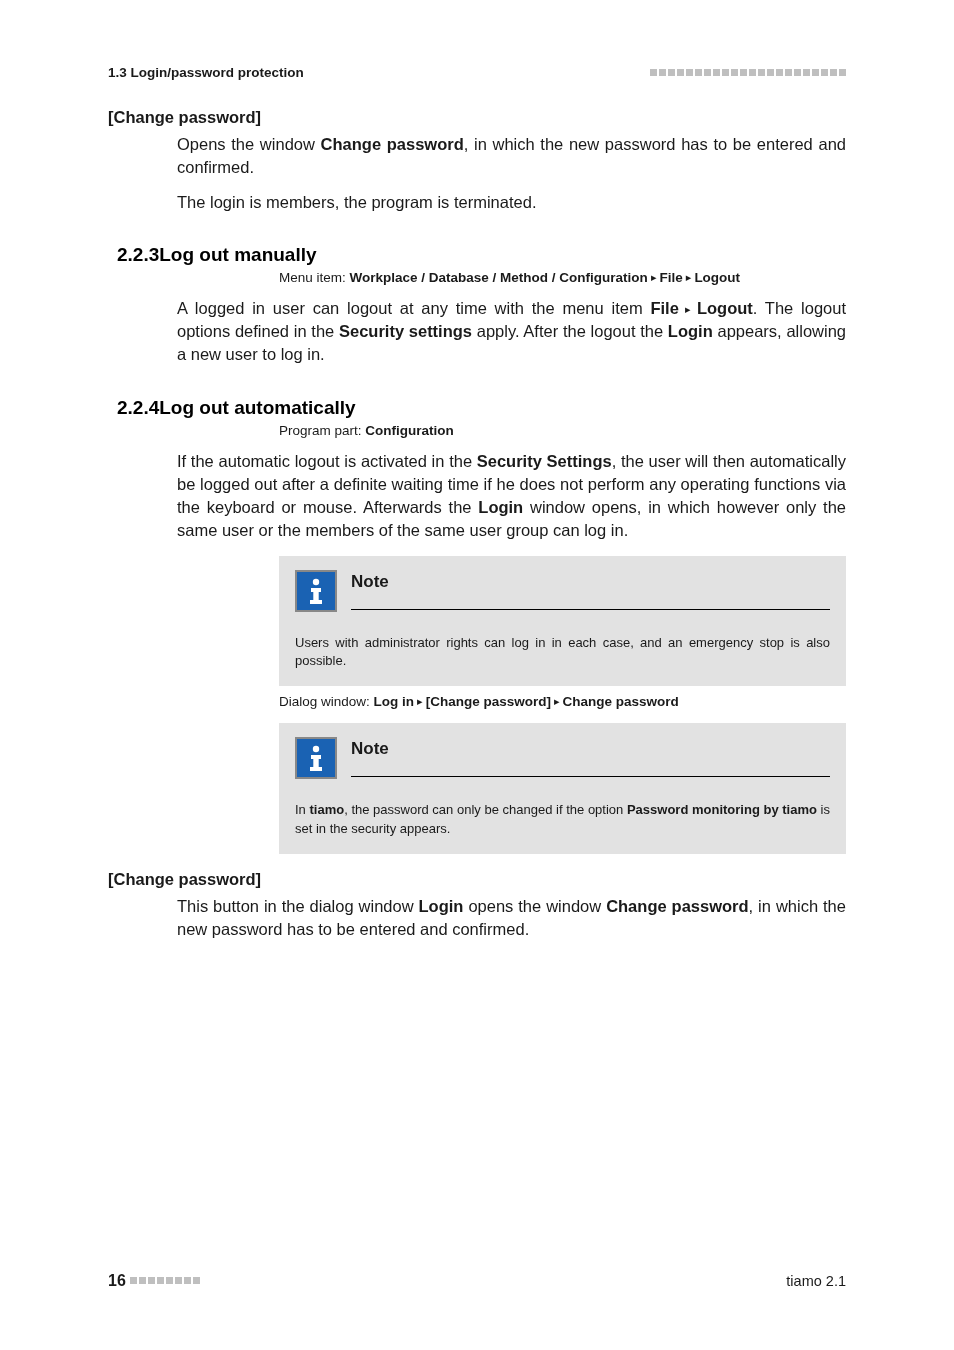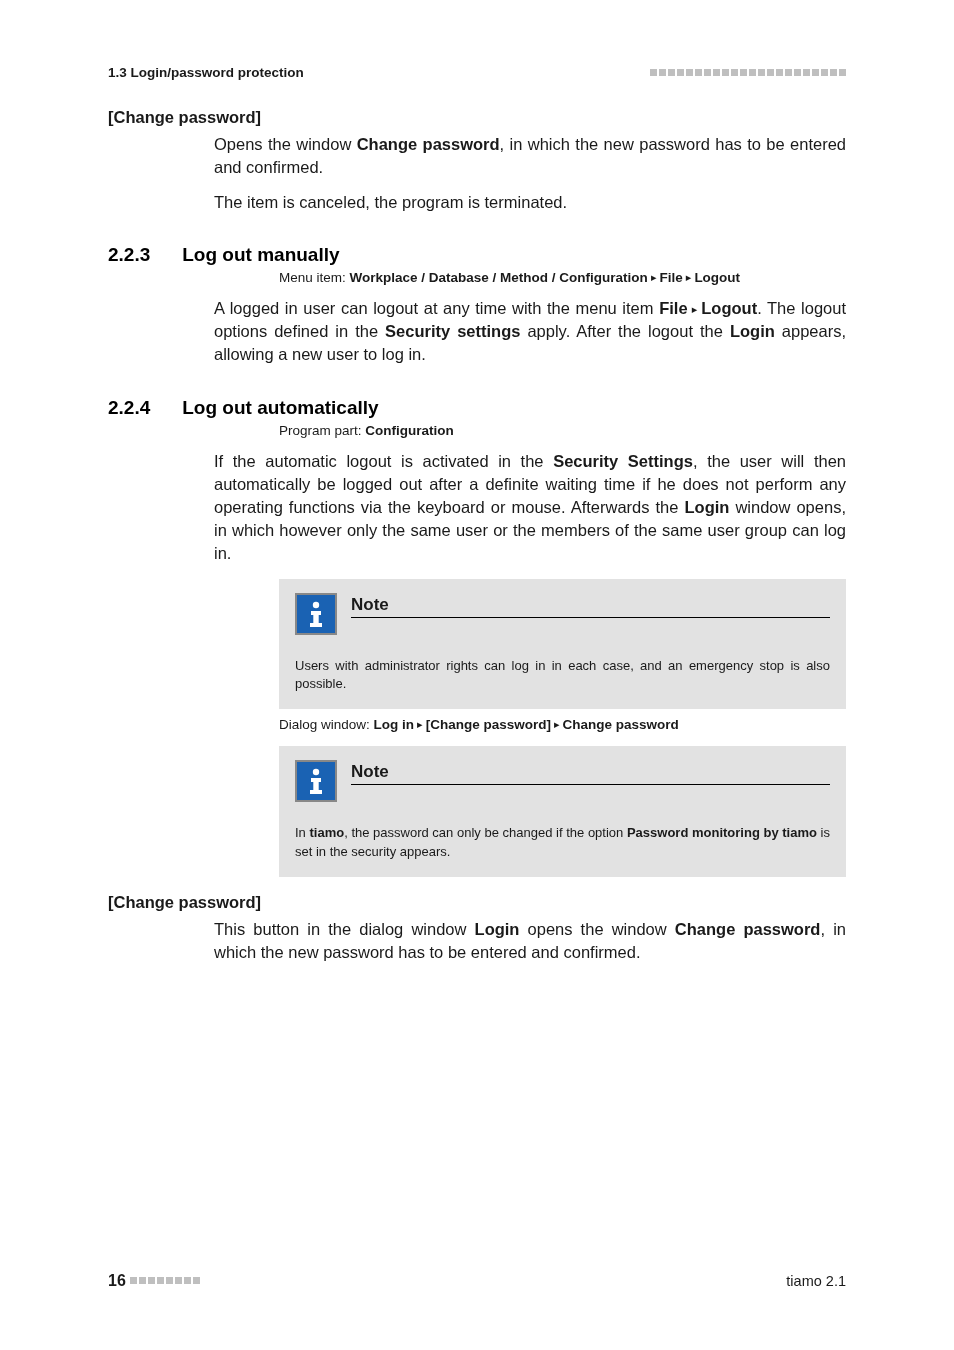--- a/index.html
+++ b/index.html
@@ -33,33 +33,32 @@
     width: 7px;
     height: 7px;
     background: #bfbfbf;
   }
   .term {
     font-weight: 700;
     font-size: 16.5px;
     margin: 14px 0 4px 0;
   }
   .body-block {
-    margin-left: 106px;
+    margin-left: 69px;
     font-size: 16.5px;
     line-height: 1.40;
     text-align: justify;
   }
   .body-block p { margin: 6px 0 12px 0; }
   .h3 {
     display: flex;
-    gap: 32px;
     font-size: 19px;
     font-weight: 800;
     color: #000;
-    margin: 30px 0 4px 0;
+    margin: 30px 0 4px 9px;
     align-items: center;
   }
   .meta-line {
     margin-left: 171px;
     font-size: 13.5px;
     margin-top: 2px;
     margin-bottom: 12px;
   }
   .tri { font-size: 11px; vertical-align: 1px; }
   .note-box {
@@ -87,21 +86,21 @@
   }
   .note-icon svg { display: block; }
   .note-title-wrap {
     flex: 1;
     padding-top: 2px;
   }
   .note-title {
     font-weight: 700;
     font-size: 17px;
     display: block;
-    padding-bottom: 2px;
+    padding-bottom: 17px;
     border-bottom: 1.5px solid #000;
   }
   .note-body {
     font-size: 13px;
     line-height: 1.40;
     text-align: justify;
   }
   .footer {
     position: absolute;
     bottom: 60px;
@@ -150,21 +149,21 @@
   </div>
 
   <div class="term">[Change password]</div>
   <div class="body-block">
     <p>
       <span>Opens the window </span><b>Change password</b><span>, in which the new password has to be entered and confirmed.</span>
     </p>
   </div>
 
   <div class="body-block">
-    <p>The item is canceled, the program is terminated.</p>
+    <p>The login is members, the program is terminated.</p>
   </div>
 
   <div class="h3">
     <span>2.2.3</span>
     <span>Log out manually</span>
   </div>
   <div class="meta-line">
     <span>Menu item: </span><b>Workplace / Database / Method / Configuration</b><span class="tri"> ▸ </span><b>File</b><span class="tri"> ▸ </span><b>Logout</b>
   </div>
   <div class="body-block">

